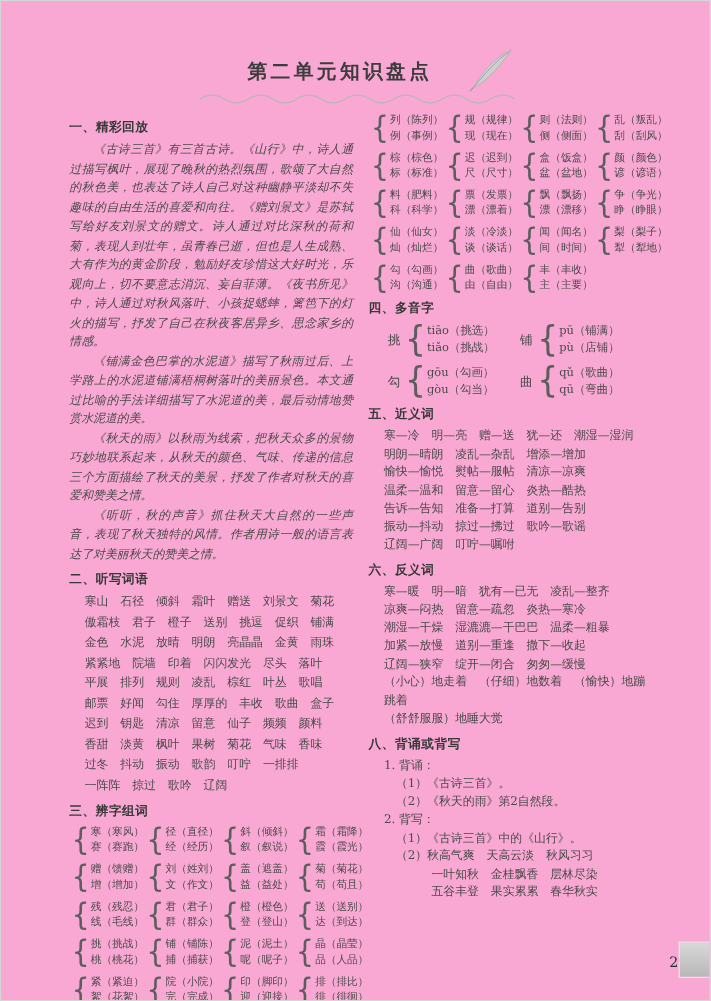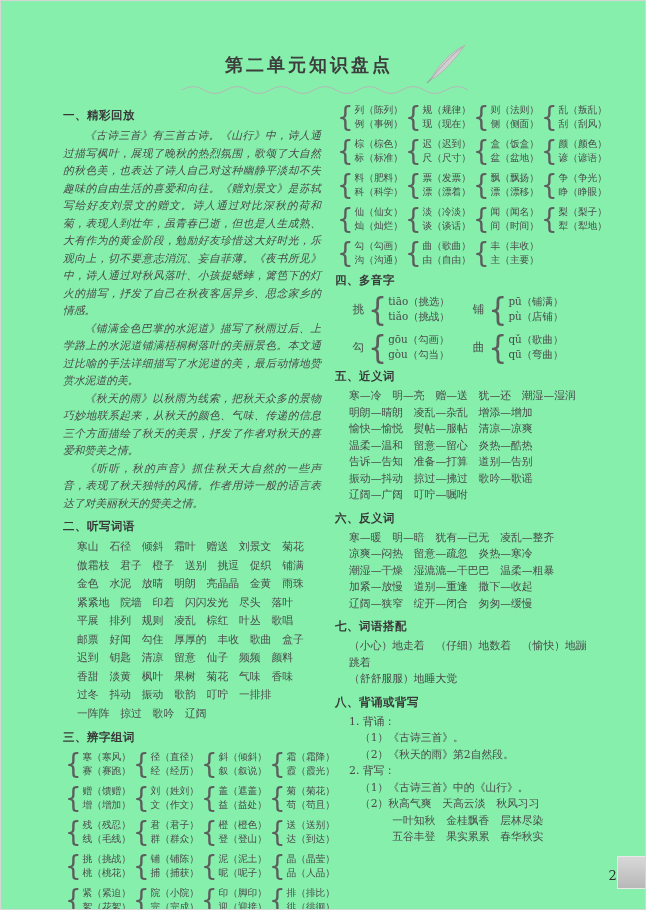--- a/index.html
+++ b/index.html
@@ -1,19 +1,19 @@
 <!DOCTYPE html>
 <html><head>
 <meta charset="utf-8">
 <style>
   html,body{margin:0;padding:0;background:#e9e9e9;}
   .page{
     position:relative;
     width:646px;height:910px;
-    background:#86efac;
+    background:#f9a8d4;
     border:1px solid #d6d6d6;
     box-sizing:border-box;
     font-family:"DejaVu Serif", serif;
     color:#4a4a4a;
     overflow:hidden;
   }
   
   .header{position:relative;height:100px;}
   .page-title{
     margin:0;padding-top:52px;
@@ -499,21 +499,20 @@
       <div class="sec-heading">六、反义词</div>
       <div class="wordlines tightlines">
 
       <div class="wordline">寒—暖　明—暗　犹有—已无　凌乱—整齐</div>
           <div class="wordline">凉爽—闷热　留意—疏忽　炎热—寒冷</div>
           <div class="wordline">潮湿—干燥　湿漉漉—干巴巴　温柔—粗暴</div>
           <div class="wordline">加紧—放慢　道别—重逢　撒下—收起</div>
           <div class="wordline">辽阔—狭窄　绽开—闭合　匆匆—缓慢</div>
         </div>
 
-      <div class="sec-heading">七、词语搭配</div>
       <div class="wordlines tightlines">
 
       <div class="wordline">（小心）地走着　（仔细）地数着　（愉快）地蹦跳着</div>
           <div class="wordline">（舒舒服服）地睡大觉</div>
         </div>
 
       <div class="sec-heading">八、背诵或背写</div>
       <div class="wordlines tightlines">
 
       <div class="wordline">1. 背诵：</div>

